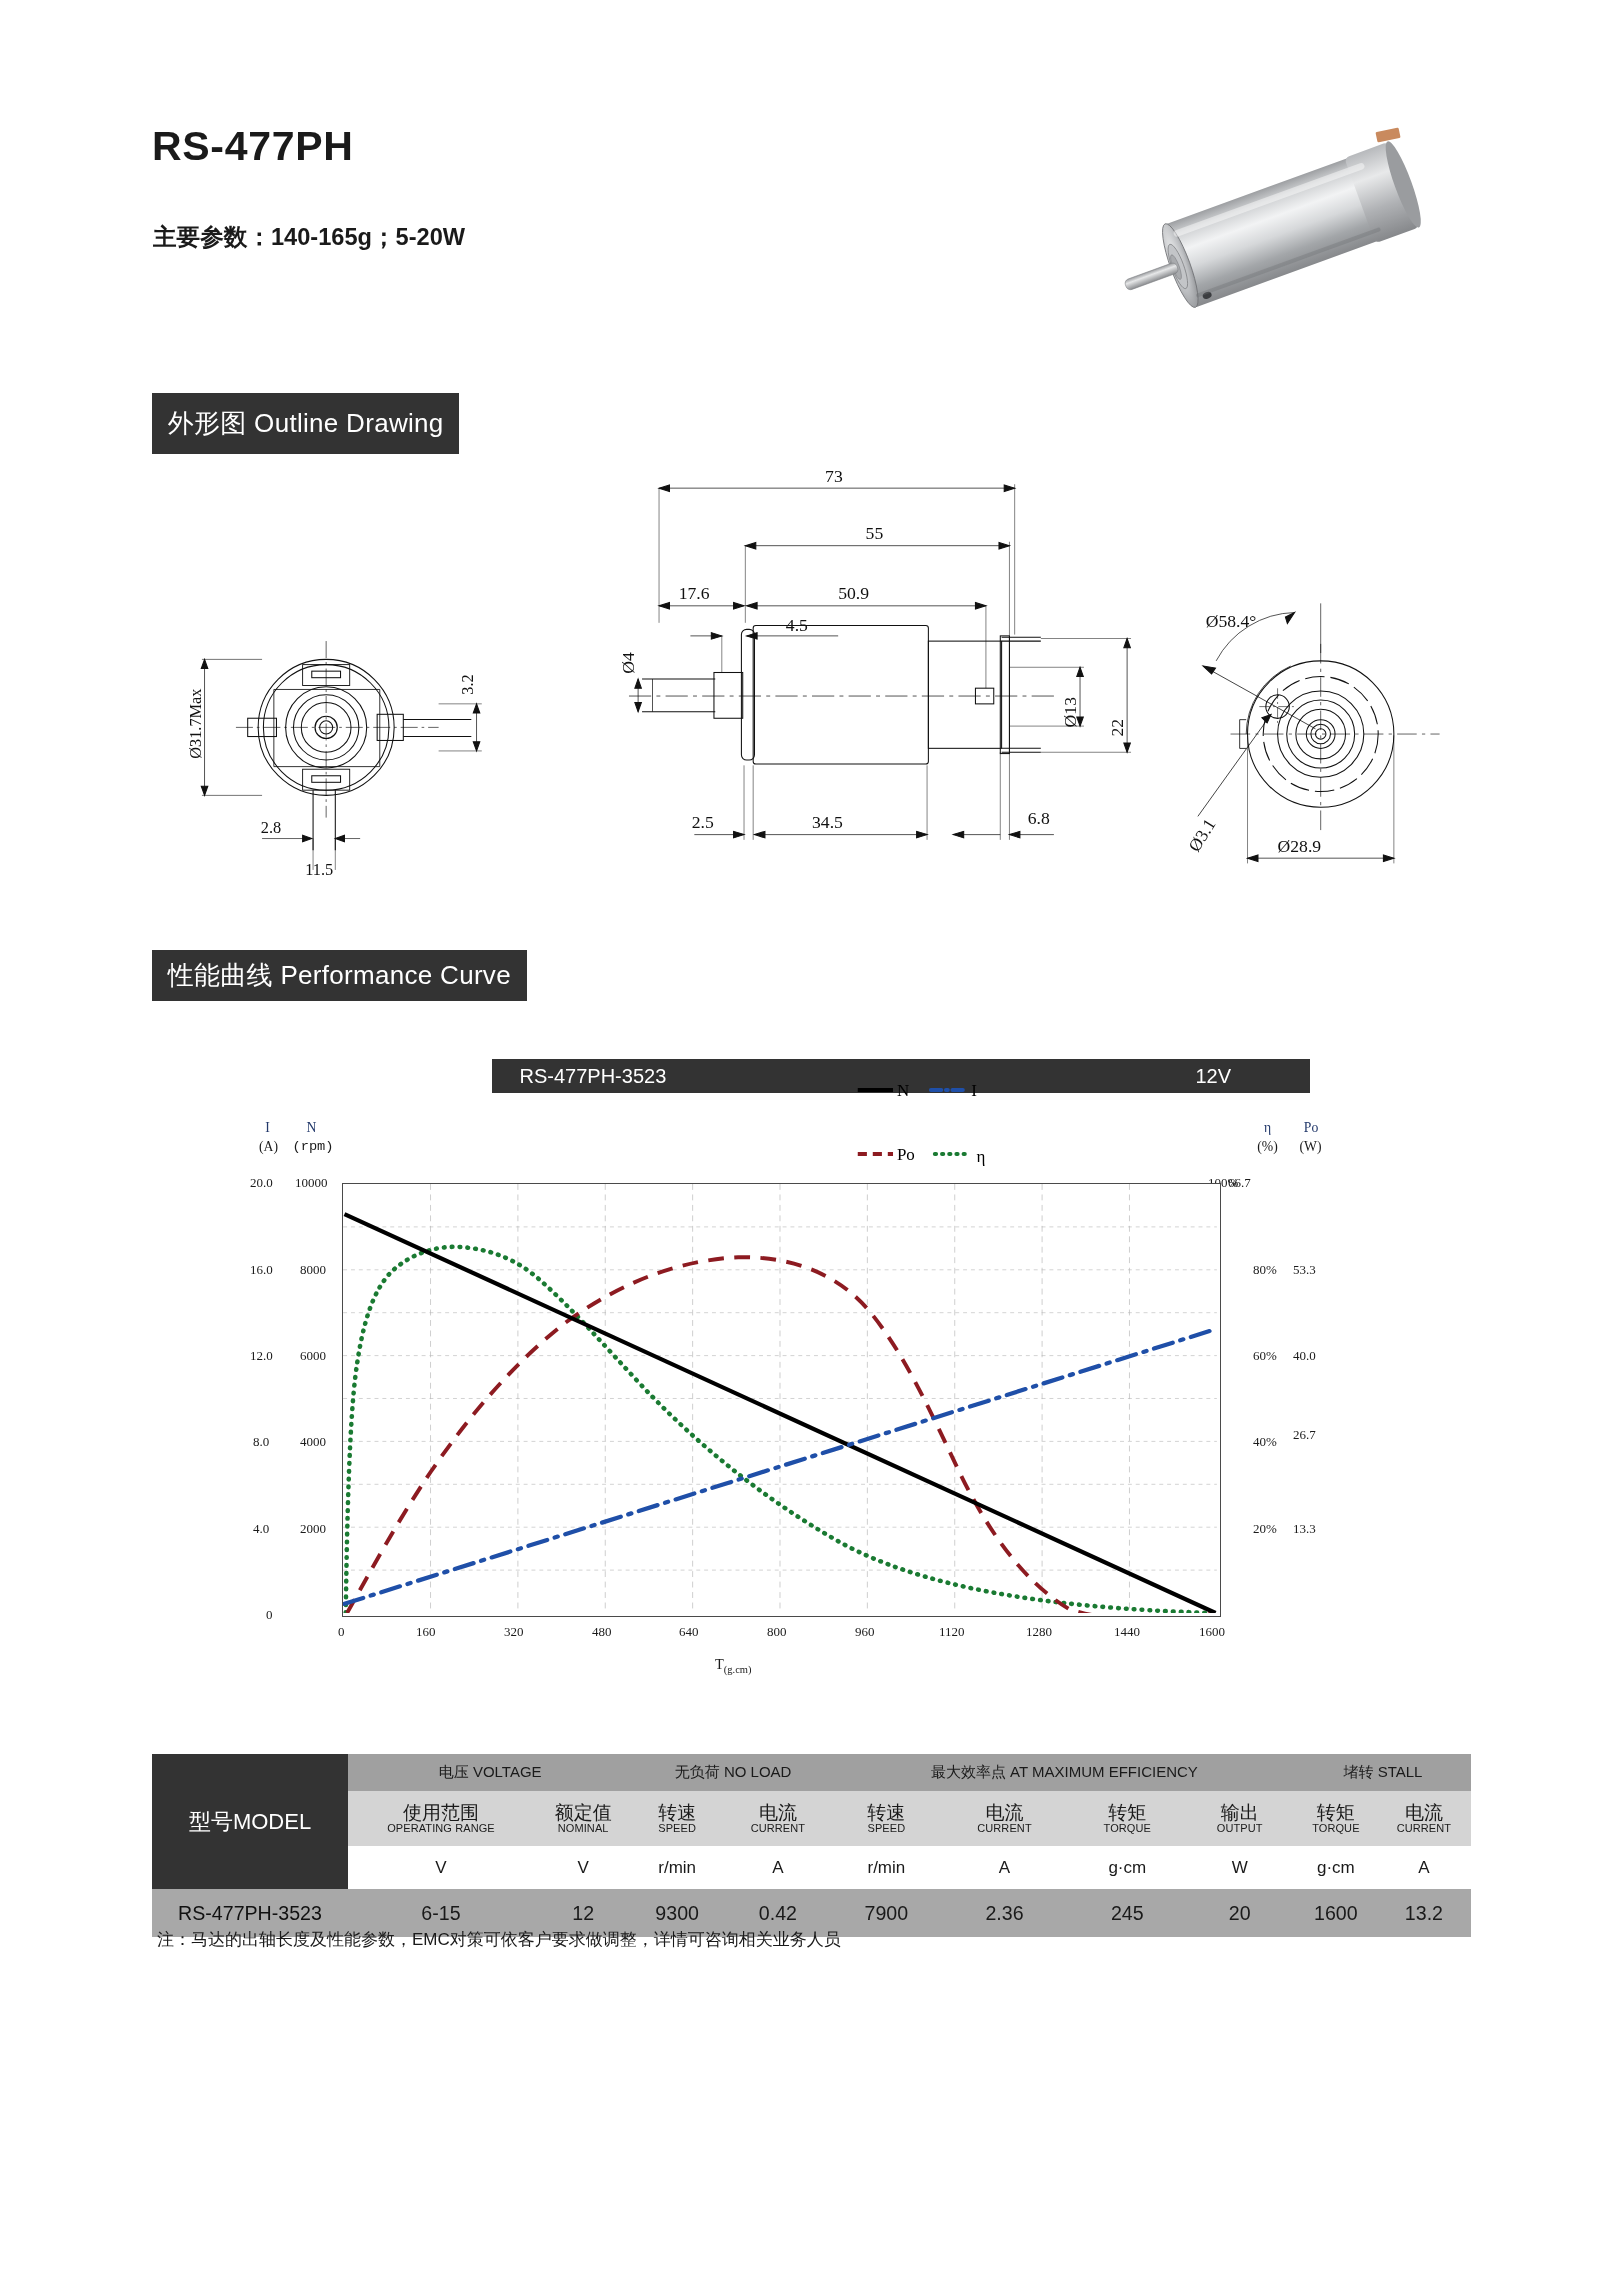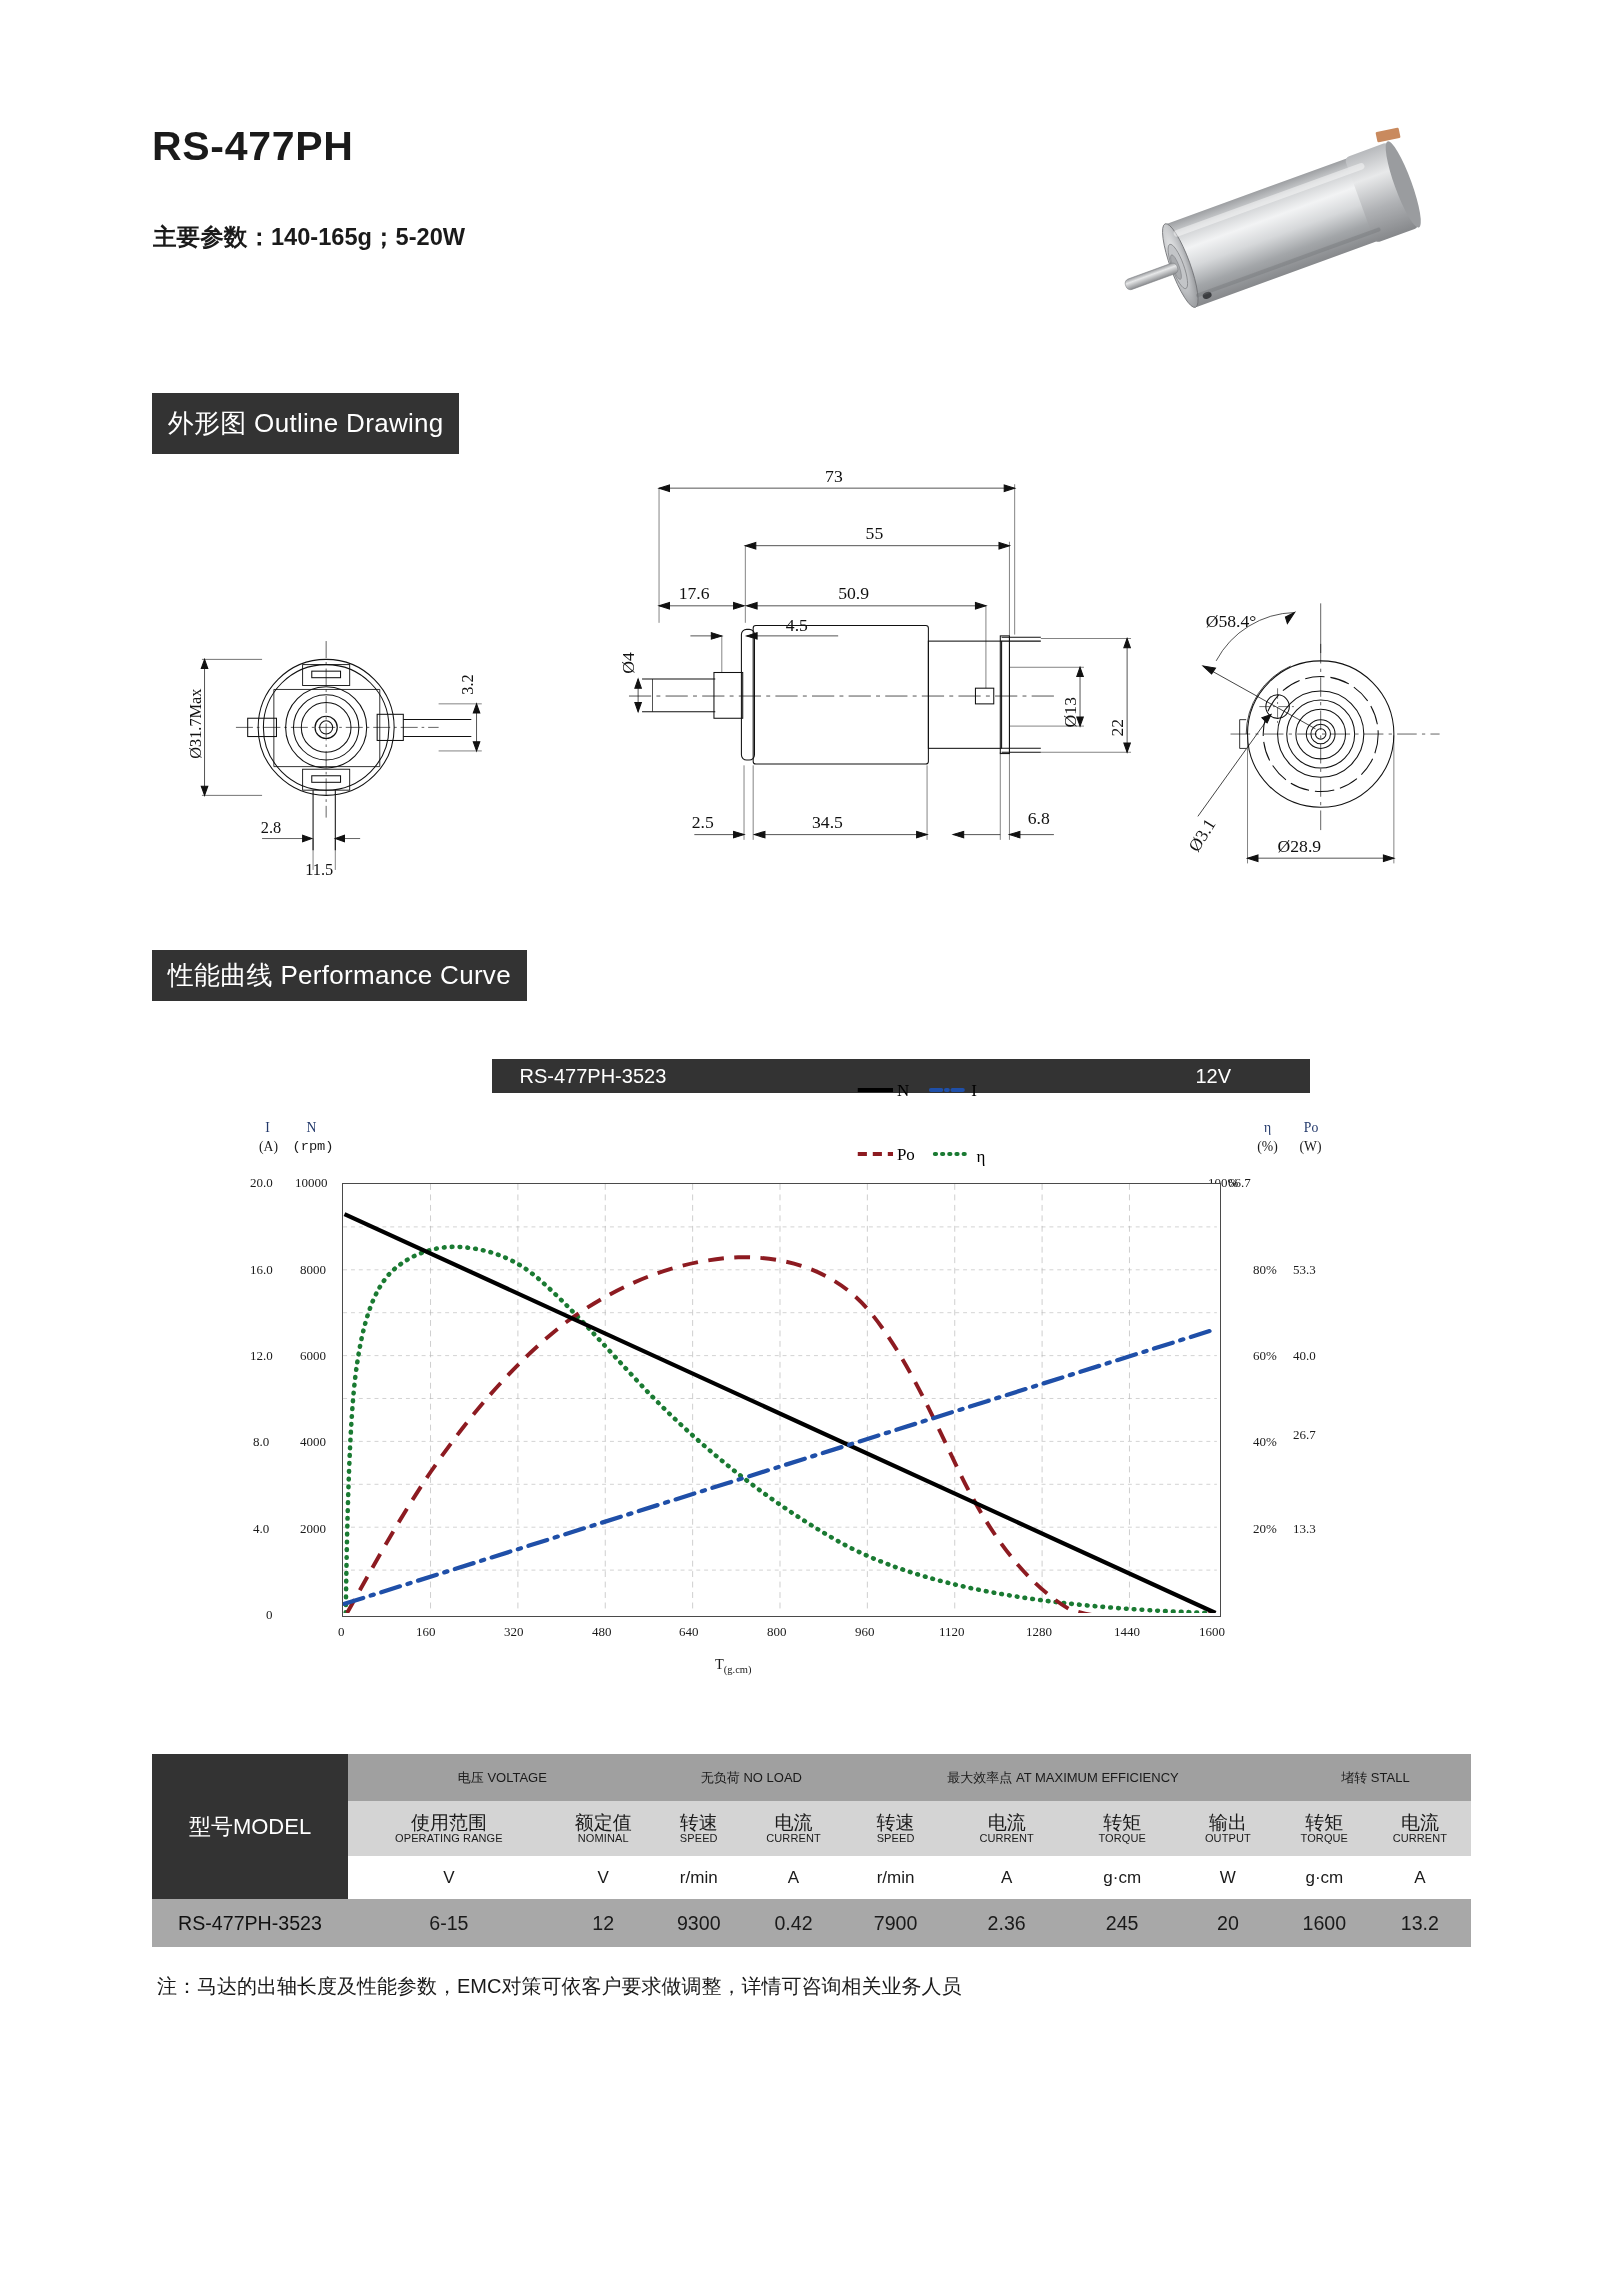--- a/index.html
+++ b/index.html
@@ -37,30 +37,30 @@
         border:1.3px solid #4a4a4a;background:#fff;overflow:hidden;}
   #plot svg{display:block;}
   #xaxis-label{position:absolute;left:563px;top:609px;font-size:14.4px;font-family:Liberation Serif, serif;}
   #xaxis-label sub{font-size:10.5px;}
   #legend{position:absolute;left:703px;top:26px;width:157px;height:111px;}
   .lg-txt{font-size:26px;font-family:"Liberation Serif","DejaVu Serif",serif;}
 
   
   #spec-table{position:absolute;left:152px;top:1754px;width:1319px;border-collapse:collapse;}
   #spec-table td,#spec-table th{border:0;padding:0;text-align:center;vertical-align:middle;}
-  .grp-cell{background:#a0a0a0;font-size:13px;height:47px;font-weight:400;}
+  .grp-cell{background:#a0a0a0;font-size:15px;height:37px;font-weight:400;}
   .sub-cell{background:#d4d4d4;height:55px;line-height:1.05;}
   .sub-cn{font-size:19px;display:block;}
   .sub-en{font-size:11px;display:block;letter-spacing:0.1px;}
   .unit-cell{background:#ffffff;height:43px;font-size:17px;}
   .model-cell{background:#333333;color:#fff;font-size:22px;width:196px;}
   .data-cell{background:#a8a8a8;height:48px;font-size:19.6px;}
   .data-model{background:#a8a8a8;color:#111;font-size:19.6px;}
 
-  #footnote{position:absolute;left:157px;top:1973px;font-size:20px;}
+  #footnote{position:absolute;left:157px;top:1928px;font-size:17px;}
 </style>
 </head>
 <body>
 
 <div class="page">
 
   <div id="product-title">RS-477PH</div>
   <div id="product-subtitle">主要参数：140-165g；5-20W</div>
 
   <svg id="motor-photo" viewBox="0 0 560 330">

